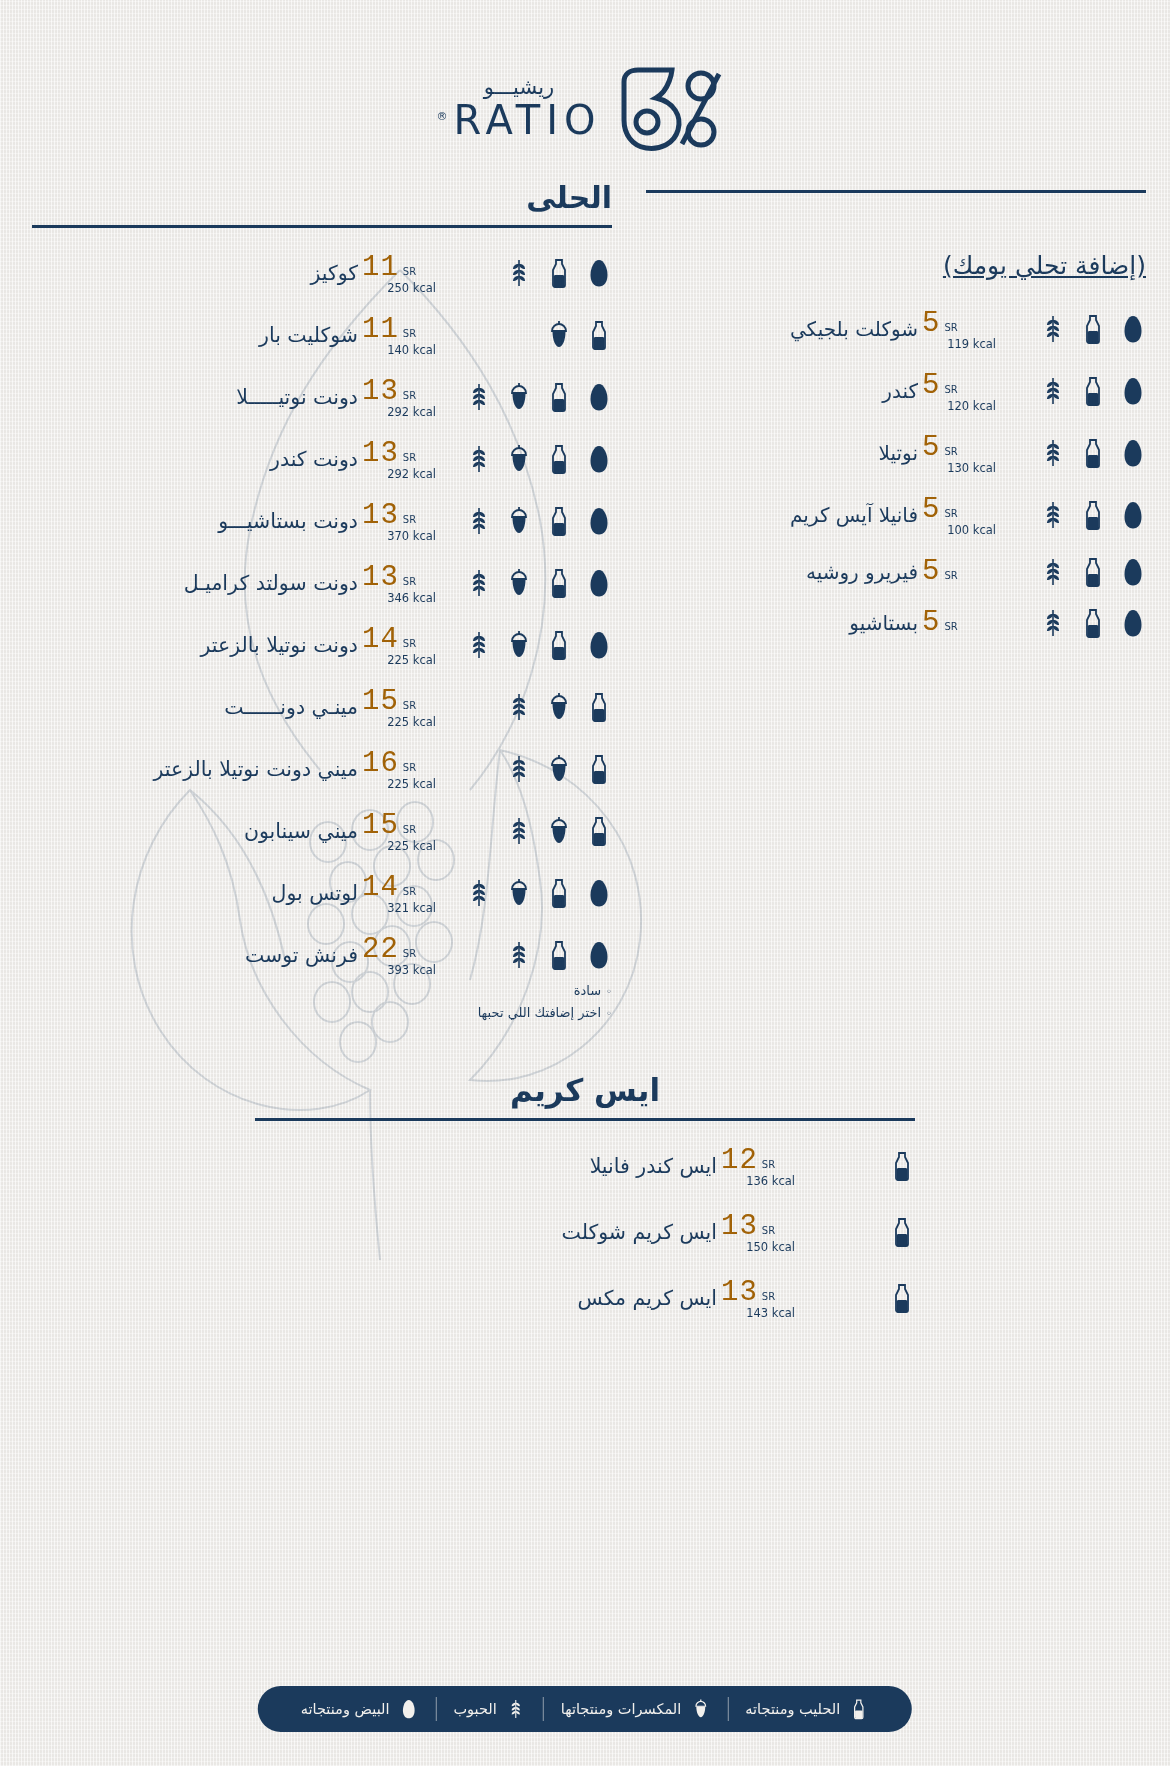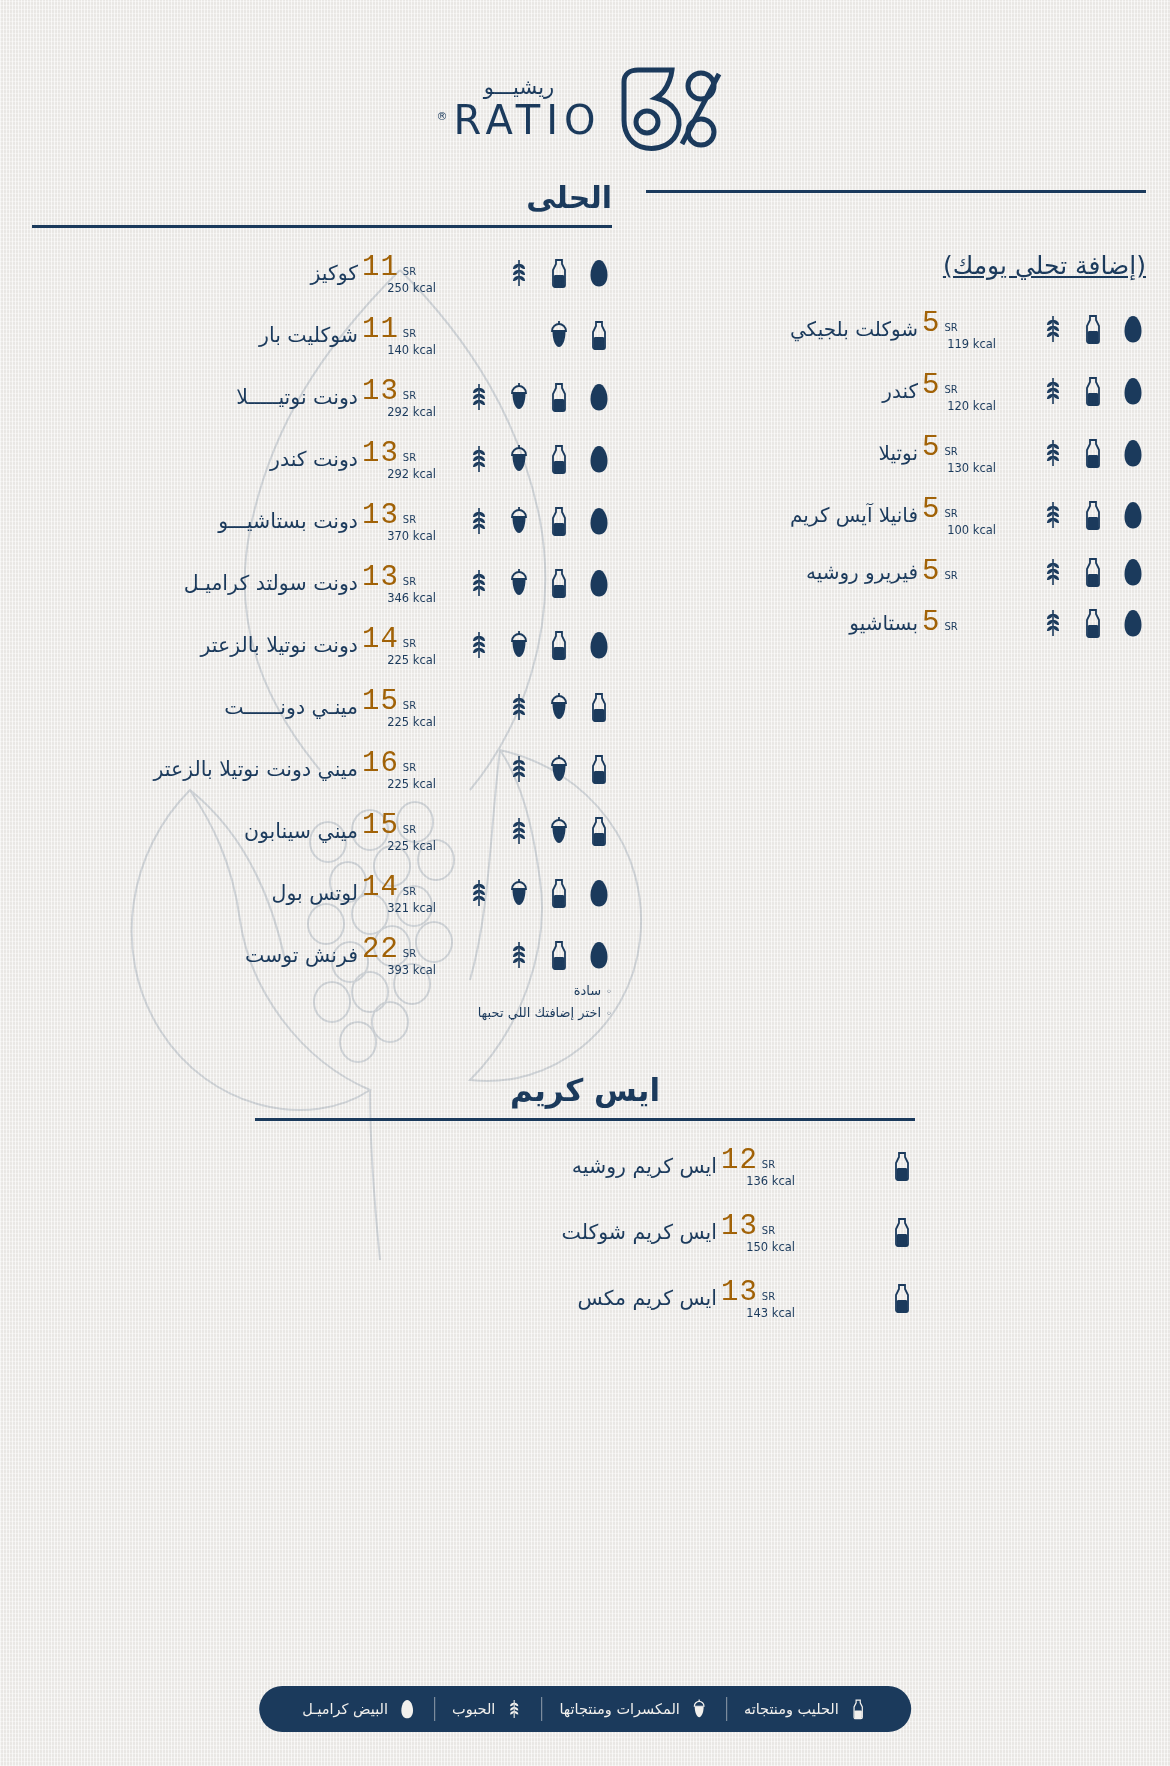--- a/index.html
+++ b/index.html
@@ -944,21 +944,21 @@
               </svg>
             </span>
           </div>
           <div class="price-block">
             <div class="price-line">
               <span class="price">12</span>
               <span class="sr">SR</span>
             </div>
             <div class="kcal">136 kcal</div>
           </div>
-          <div class="item-name">ايس كريم روشيه</div>
+          <div class="item-name">ايس كندر فانيلا</div>
         </div>
         <div class="menu-row ice-row">
           <div class="icons" style="width: 120px;">
             <span class="icon-slot">
               <svg width="26" height="32" viewBox="0 0 26 32" fill="#1b3a5c">
       <path d="M10 3 L16 3 L16 7 L19 13 L19 28 C19 29.1 18.1 30 17 30 L9 30 C7.9 30 7 29.1 7 28 L7 13 L10 7 Z" fill="none" stroke="#1b3a5c" stroke-width="1.8"></path>
       <rect x="7.6" y="18" width="10.8" height="11.4" rx="1.6" fill="#1b3a5c"></rect>
               </svg>
             </span>
           </div>
@@ -1030,15 +1030,15 @@
       </span>
       <span>الحبوب</span>
     </div>
     <div class="legend-sep"></div>
     <div class="legend-item">
       <span class="legend-icon">
         <svg width="18" height="22" viewBox="0 0 26 32" fill="#f2f0ed">
           <path d="M13 3 C18 3 21.5 11 21.5 18 C21.5 25 18 29.5 13 29.5 C8 29.5 4.5 25 4.5 18 C4.5 11 8 3 13 3Z"></path>
         </svg>
       </span>
-      <span>البيض كراميـل</span>
+      <span>البيض ومنتجاته</span>
     </div>
   </div>
 
 </body></html>

